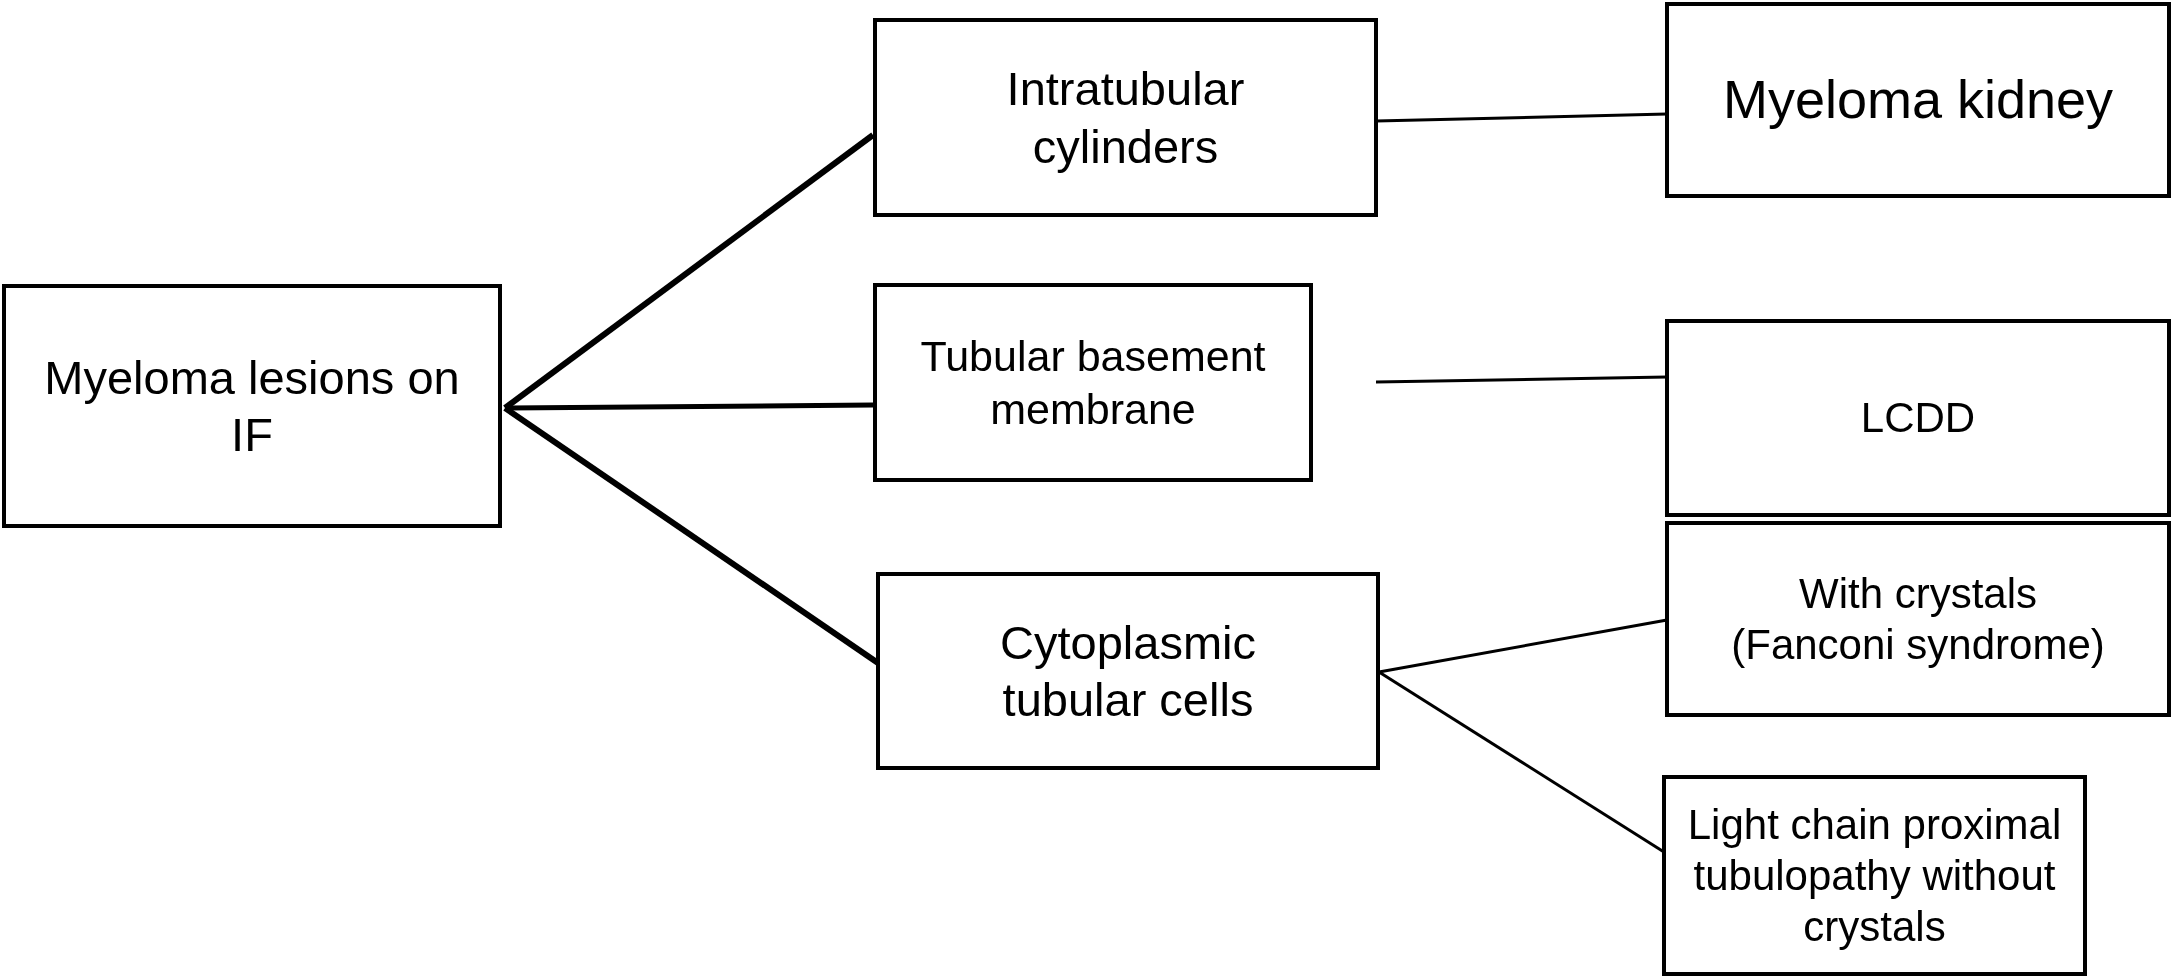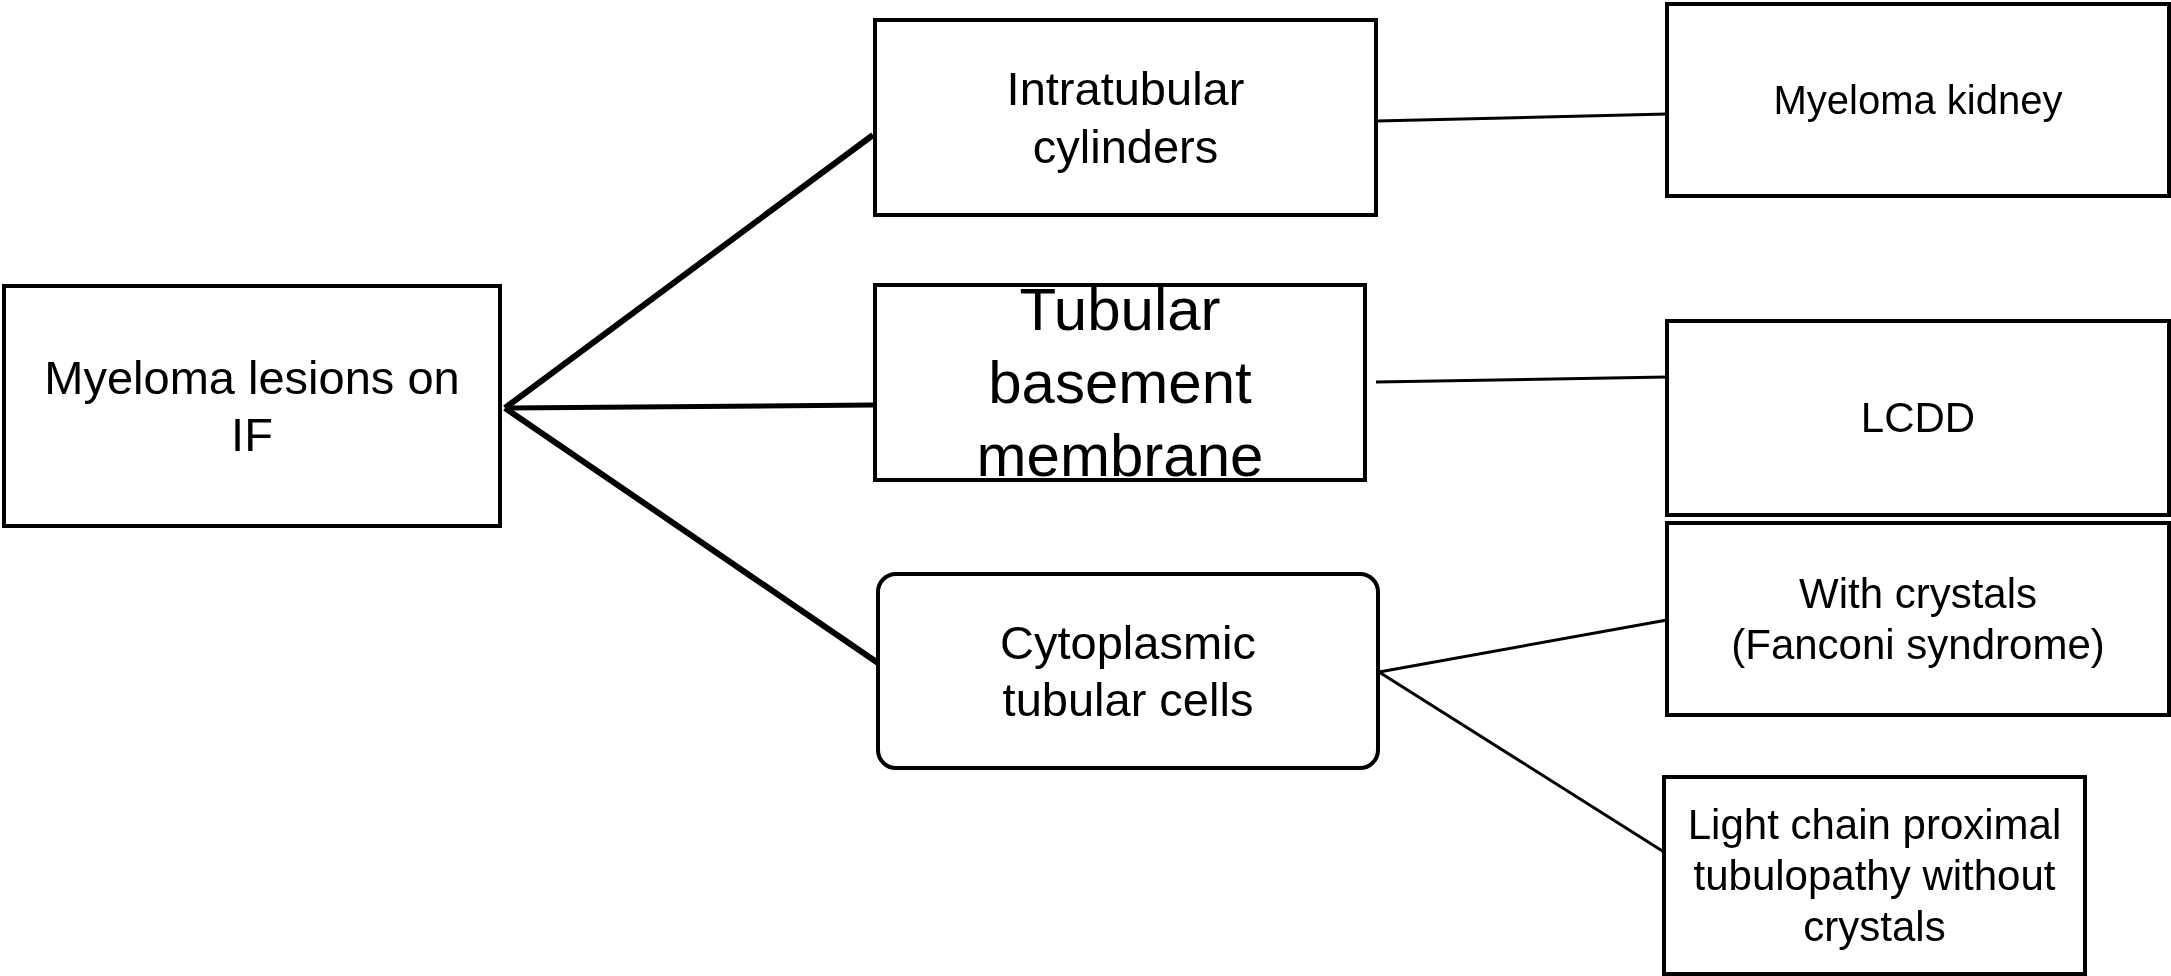--- a/index.html
+++ b/index.html
@@ -56,39 +56,38 @@
   #node-intratubular-cylinders {
     left: 873px;
     top: 18px;
     width: 505px;
     height: 199px;
     font-size: 47px;
   }
   #node-tubular-basement-membrane {
     left: 873px;
     top: 283px;
-    width: 494px;
+    width: 440px;
     height: 199px;
-    font-size: 60px;
+    font-size: 43px;
   }
   #node-cytoplasmic-tubular-cells {
     left: 876px;
     top: 572px;
     width: 504px;
     height: 198px;
     font-size: 47px;
-    border-radius: 20px;
   }
   
   #node-myeloma-kidney {
     left: 1665px;
     top: 2px;
     width: 506px;
     height: 196px;
-    font-size: 40px;
+    font-size: 54px;
   }
   #node-lcdd {
     left: 1665px;
     top: 273px;
     width: 506px;
     height: 198px;
     font-size: 42px;
     margin-top: 46px;
   }
   #node-with-crystals {

